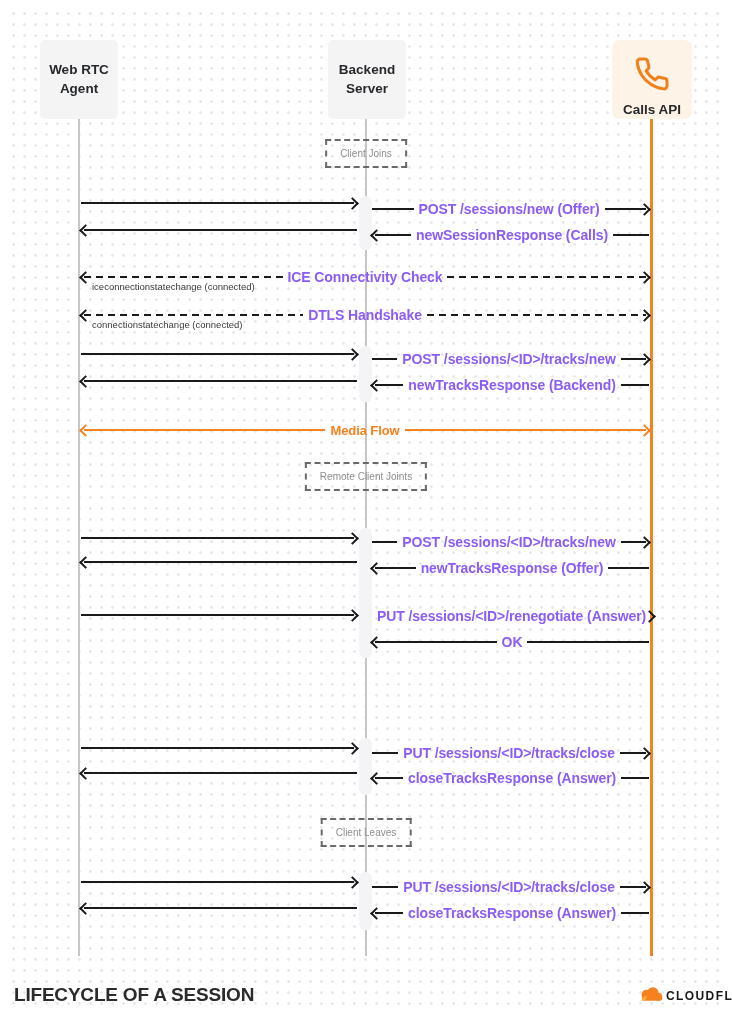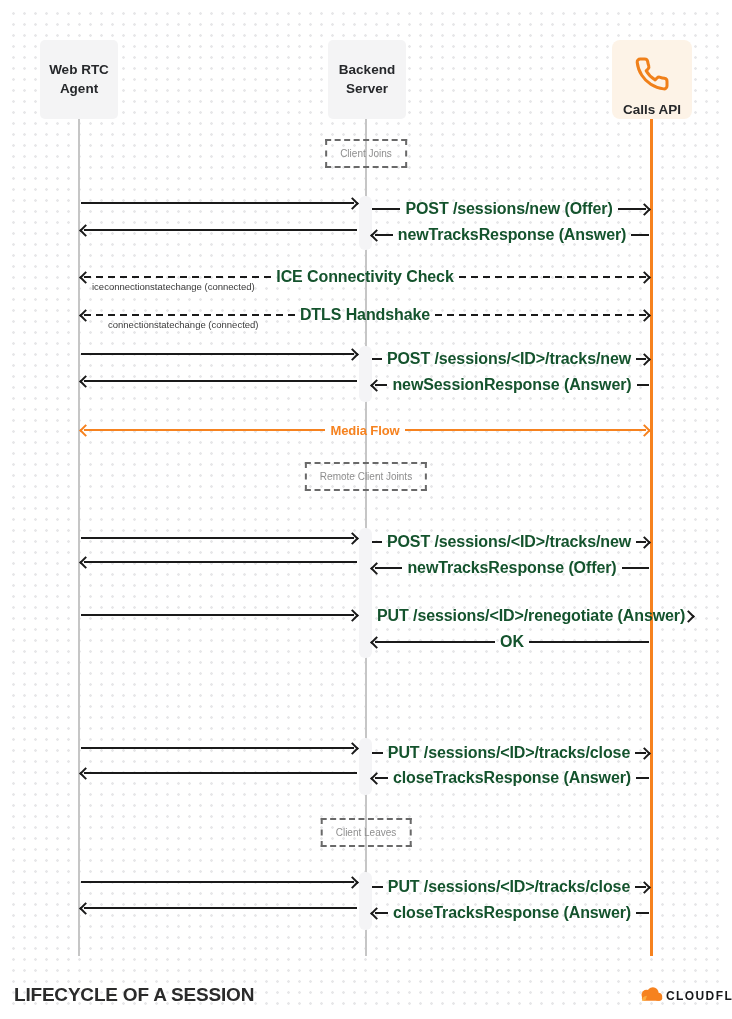--- a/index.html
+++ b/index.html
@@ -30,21 +30,21 @@
 
   
   .section { position:absolute; left:366px; transform:translateX(-50%); padding:7px 13px;
              border:2px dashed #696969; color:#8f8f8f; font-size:10px; font-weight:500;
              white-space:nowrap; }
 
   
   .msg { position:absolute; height:0; display:flex; align-items:center; }
   .msg .line { flex:1; height:2.5px; background:#1a1a1a; }
   .msg.dashed .line { background: repeating-linear-gradient(90deg, #1a1a1a 0 7px, transparent 7px 12px); }
-  .msg .lbl { font-size:16px; font-weight:700; color:#14532d; padding:0 5px; white-space:nowrap;
+  .msg .lbl { font-size:14px; font-weight:700; color:#8b5cf6; padding:0 5px; white-space:nowrap;
               letter-spacing:-0.1px; }
   .head-r { flex:none; width:9px; height:9px; border-top:2.5px solid #1a1a1a; border-right:2.5px solid #1a1a1a;
             transform:rotate(45deg); margin-left:-6px; }
   .head-l { flex:none; width:9px; height:9px; border-top:2.5px solid #1a1a1a; border-left:2.5px solid #1a1a1a;
             transform:rotate(-45deg); margin-right:-6px; }
   .msg.orange .line { background:#f6821f; }
   .msg.orange .lbl { color:#f6821f; font-size:13px; }
   .msg.orange .head-r { border-color:#f6821f; }
   .msg.orange .head-l { border-color:#f6821f; }
   .mL { left:81px; width:276px; }   
@@ -106,21 +106,21 @@
     </div>
   <div class="msg mR" style="top:209px;">
     <div class="line"></div>
     <span class="lbl">POST /sessions/new (Offer)</span>
     <div class="line"></div>
     <span class="head-r"></span>
     </div>
   <div class="msg mR" style="top:235px;">
     <span class="head-l"></span>
     <div class="line"></div>
-    <span class="lbl">newTracksResponse (Answer)</span>
+    <span class="lbl">newSessionResponse (Calls)</span>
     <div class="line"></div>
     </div>
   <div class="msg mL" style="top:230px;">
     <span class="head-l"></span>
     <div class="line"></div>
     </div>
 
   <div class="msg mF dashed" style="top:277px;">
     <span class="head-l"></span>
     <div class="line"></div>
@@ -130,36 +130,36 @@
     </div>
   <div class="note" style="top:281px;">iceconnectionstatechange (connected)</div>
 
   <div class="msg mF dashed" style="top:315px;">
     <span class="head-l"></span>
     <div class="line"></div>
     <span class="lbl">DTLS Handshake</span>
     <div class="line"></div>
     <span class="head-r"></span>
     </div>
-  <div class="note" style="top:319px;margin-left:16px;">connectionstatechange (connected)</div>
+  <div class="note" style="top:319px;">connectionstatechange (connected)</div>
 
   <div class="msg mL" style="top:354px;">
     <div class="line"></div>
     <span class="head-r"></span>
     </div>
   <div class="msg mR" style="top:359px;">
     <div class="line"></div>
     <span class="lbl">POST /sessions/&lt;ID&gt;/tracks/new</span>
     <div class="line"></div>
     <span class="head-r"></span>
     </div>
   <div class="msg mR" style="top:385px;">
     <span class="head-l"></span>
     <div class="line"></div>
-    <span class="lbl">newSessionResponse (Answer)</span>
+    <span class="lbl">newTracksResponse (Backend)</span>
     <div class="line"></div>
     </div>
   <div class="msg mL" style="top:381px;">
     <span class="head-l"></span>
     <div class="line"></div>
     </div>
 
   <div class="msg mF orange" style="top:430px;">
     <span class="head-l"></span>
     <div class="line"></div>

